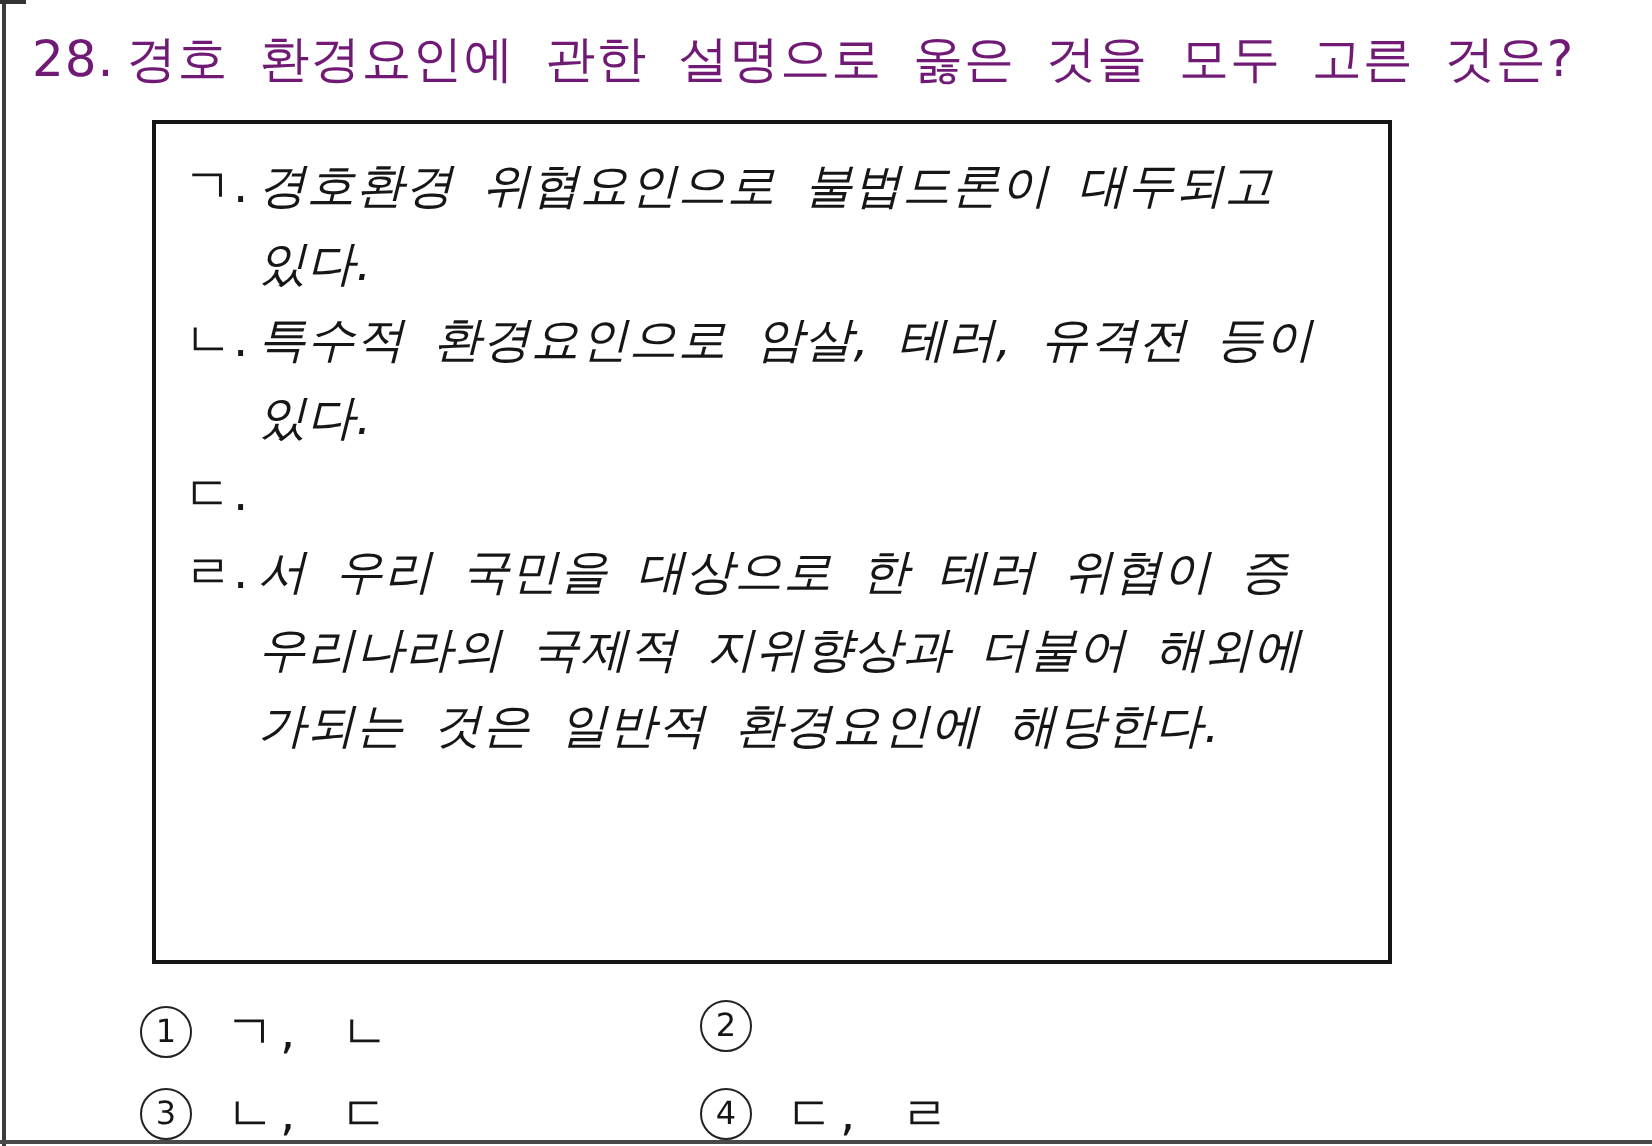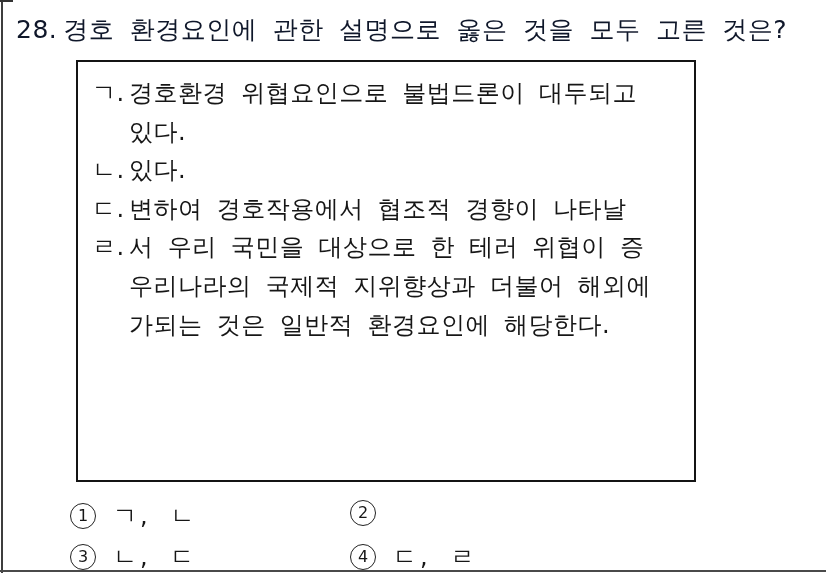--- a/index.html
+++ b/index.html
@@ -41,21 +41,21 @@
     background: #4a4a4a;
   }
   .question {
     position: absolute;
     left: 16px;
     top: 13px;
     font-size: 25px;
     letter-spacing: 0.5px;
     word-spacing: 7px;
     white-space: nowrap;
-    color: #0f172a;
+    color: #701a75;
   }
   .question .qnum { margin-right: 6px; }
   .qbox {
     position: absolute;
     left: 76px;
     top: 60px;
     width: 620px;
     height: 422px;
     box-sizing: border-box;
     border: 2px solid #141414;
@@ -68,21 +68,21 @@
     line-height: 38.6px;
     letter-spacing: 0.5px;
     word-spacing: 6px;
     color: #161616;
   }
   .stmt .marker {
     width: 37px;
     flex-shrink: 0;
   }
   .stmt .lines { flex: 1; }
-  .stmt .line { white-space: nowrap; }
+  .stmt .line { white-space: nowrap; font-style: italic; }
   .choice {
     position: absolute;
     display: flex;
     align-items: center;
     gap: 17px;
     font-size: 24px;
     color: #161616;
     cursor: pointer;
   }
   .choice .circle {
@@ -128,28 +128,28 @@
       <div class="marker">ㄱ.</div>
       <div class="lines">
         <div class="line">경호환경 위협요인으로 불법드론이 대두되고</div>
         <div class="line">있다.</div>
       </div>
     </div>
 
     <div class="stmt">
       <div class="marker">ㄴ.</div>
       <div class="lines">
+        <div class="line">특수적 환경요인으로 암살, 테러, 유격전 등이</div>
         <div class="line">있다.</div>
       </div>
     </div>
 
     <div class="stmt">
       <div class="marker">ㄷ.</div>
       <div class="lines">
-        <div class="line">변하여 경호작용에서 협조적 경향이 나타날</div>
       </div>
     </div>
 
     <div class="stmt">
       <div class="marker">ㄹ.</div>
       <div class="lines">
         <div class="line">서 우리 국민을 대상으로 한 테러 위협이 증</div>
         <div class="line">우리나라의 국제적 지위향상과 더불어 해외에</div>
         <div class="line">가되는 것은 일반적 환경요인에 해당한다.</div>
       </div>

